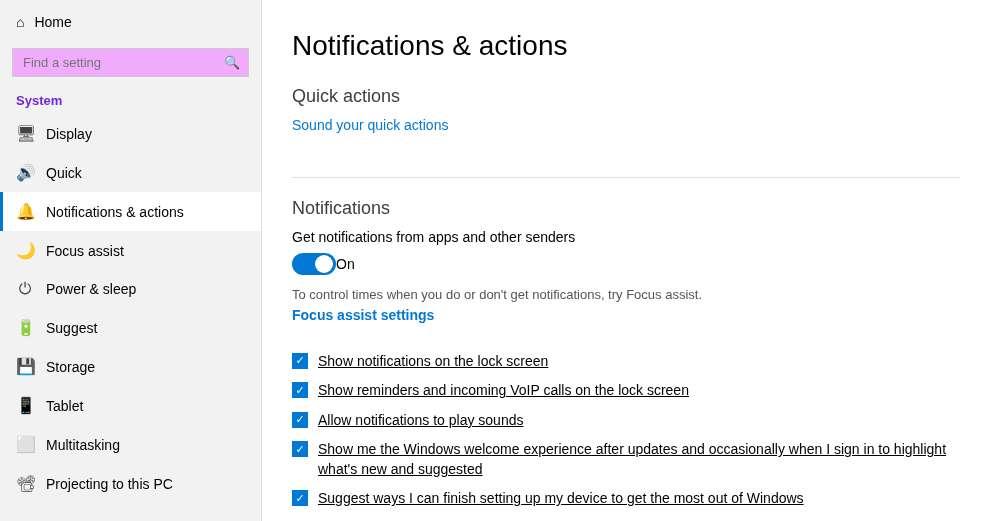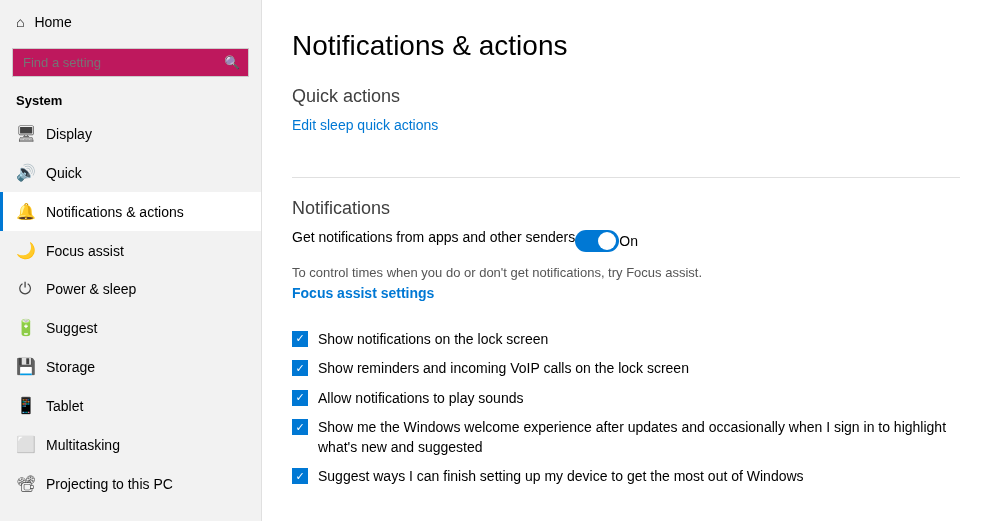--- a/index.html
+++ b/index.html
@@ -35,37 +35,37 @@
     .search-box {
       margin: 4px 12px 10px 12px;
       position: relative;
       display: flex;
       align-items: center;
     }
     .search-box input {
       width: 100%;
       padding: 6px 30px 6px 10px;
       border: 1px solid #ccc;
-      background: #be185d;
+      background: #f0abfc;
       font-size: 13px;
       outline: none;
     }
     .search-box .search-icon-wrap {
       position: absolute;
       right: 8px;
       color: #666;
       font-size: 13px;
       pointer-events: none;
     }
 
     .sidebar-section-label {
       font-size: 13px;
       font-weight: 700;
       padding: 6px 16px 6px 16px;
-      color: #000000;
+      color: #6d28d9;
     }
 
     .sidebar-item {
       display: flex;
       align-items: center;
       padding: 10px 16px;
       cursor: pointer;
       gap: 12px;
       color: #000;
       font-size: 14px;
@@ -122,21 +122,21 @@
 
     .divider {
       border: none;
       border-top: 1px solid #e0e0e0;
       margin: 20px 0;
     }
 
     
     .toggle-row {
       display: flex;
-      flex-direction: row;
+      flex-direction: column;
       margin-bottom: 10px;
     }
     .toggle-label-text {
       font-size: 14px;
       color: #000;
       margin-bottom: 8px;
     }
     .toggle-container {
       display: flex;
       align-items: center;
@@ -193,20 +193,21 @@
     }
     .checkbox-box .check {
       color: #fff;
       font-size: 11px;
       line-height: 1;
     }
     .checkbox-label {
       font-size: 14px;
       color: #000;
       line-height: 1.4;
+      text-decoration: underline;
     }
   </style>
 </head>
 <body>
 
 <div class="sidebar">
   <div class="sidebar-home">
     <span class="icon">⌂</span>
     <span>Home</span>
   </div>
@@ -255,21 +256,21 @@
   <div class="sidebar-item">
     <span class="icon">📽</span>
     <span>Projecting to this PC</span>
   </div>
 </div>
 
 <div class="main">
   <h1 class="page-title">Notifications &amp; actions</h1>
 
   <h2 class="section-title">Quick actions</h2>
-  <a class="link-text">Edit sleep quick actions</a>
+  <a class="link-text">Sound your quick actions</a>
 
   <hr class="divider">
 
   <h2 class="section-title">Notifications</h2>
 
   <div class="toggle-row">
     <span class="toggle-label-text">Get notifications from apps and other senders</span>
     <div class="toggle-container">
       <div class="toggle">
         <div class="knob"></div>

